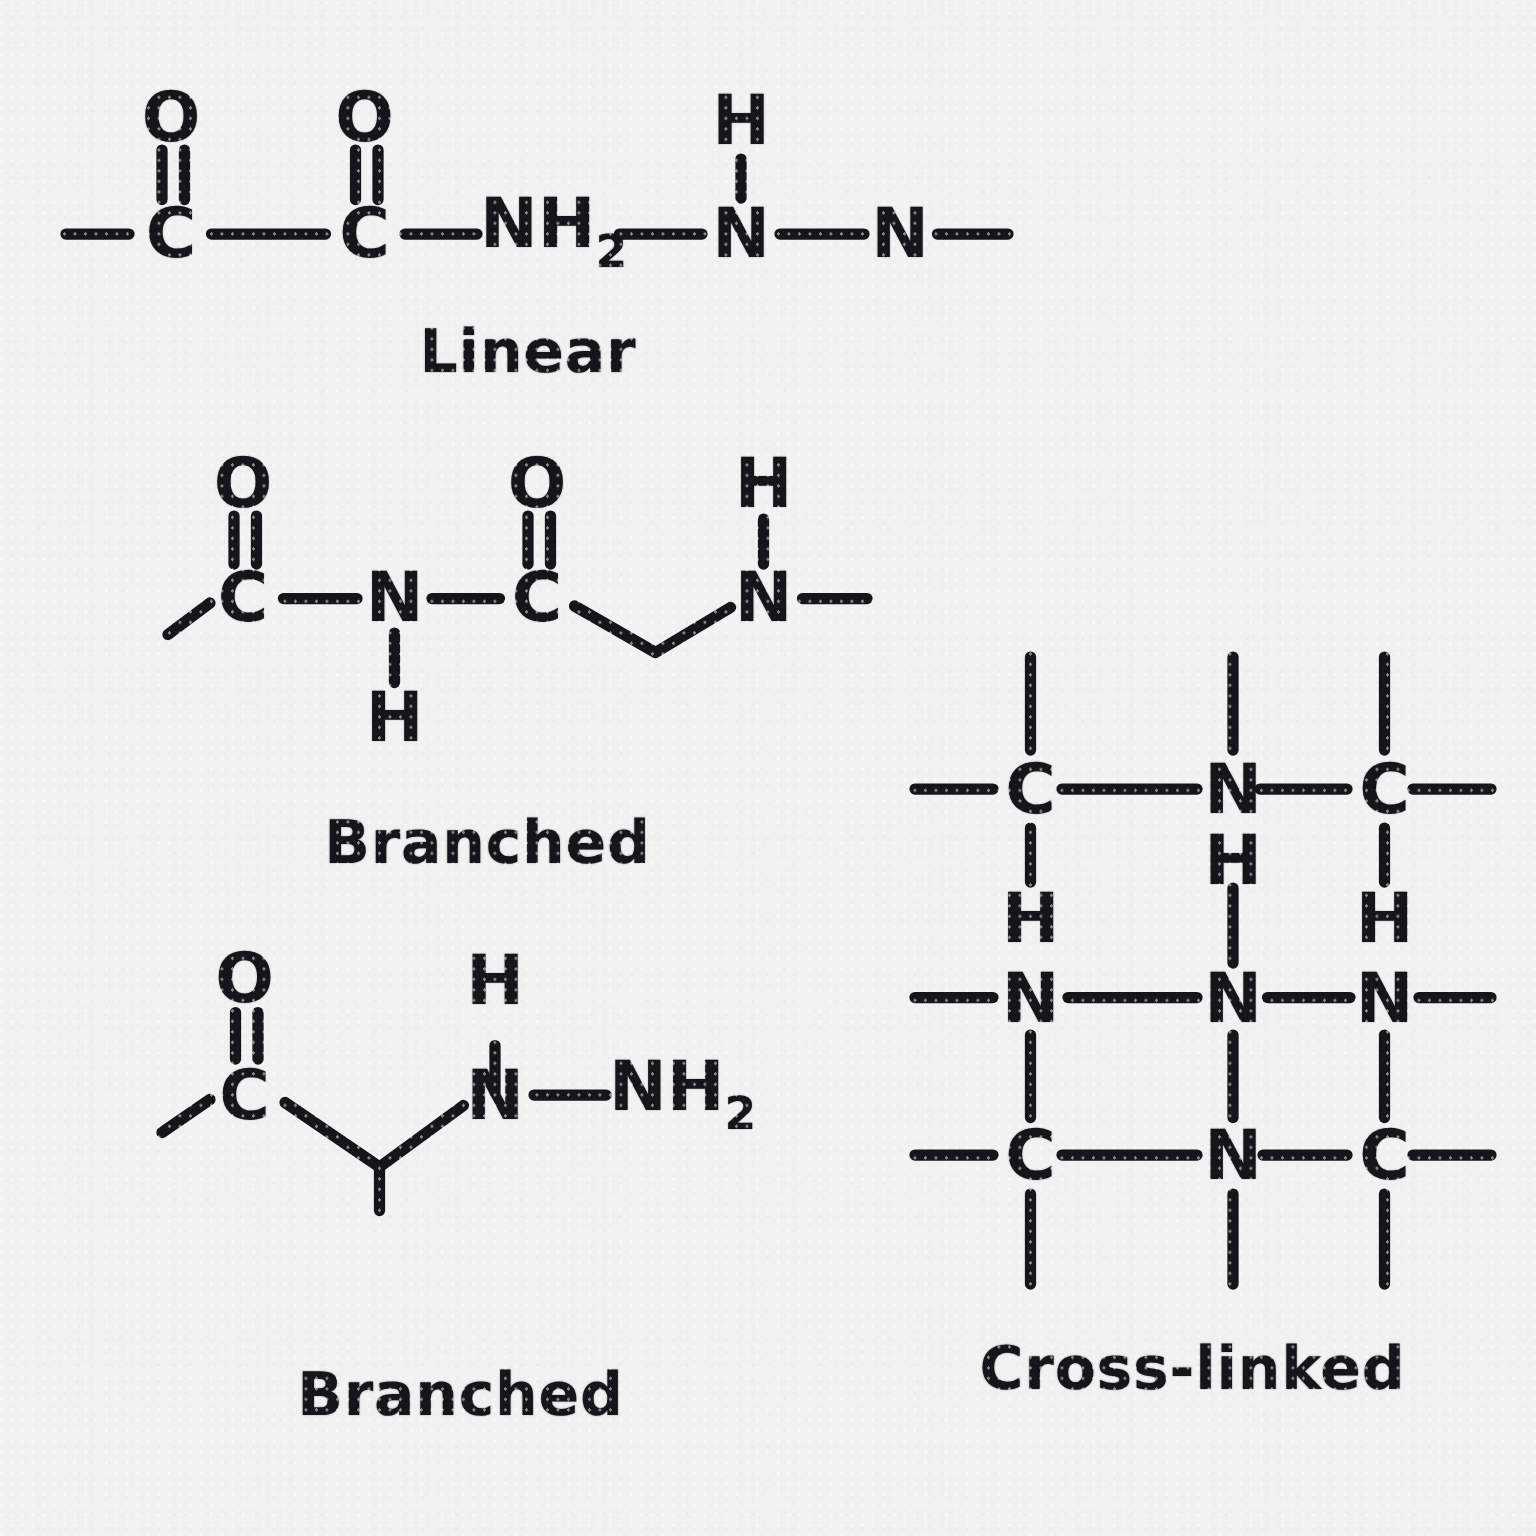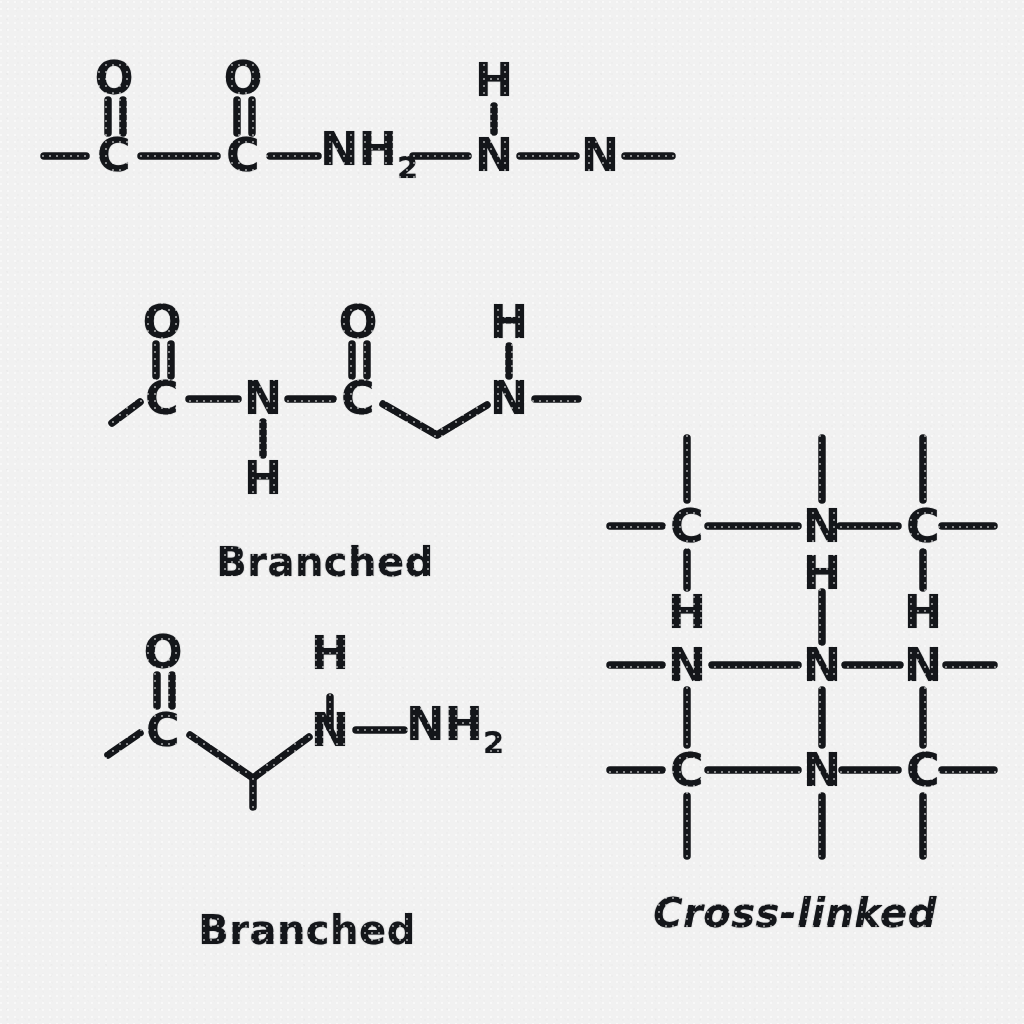--- a/index.html
+++ b/index.html
@@ -106,20 +106,21 @@
     <span>C</span></div>
   <div class="atom" style="left:369px; top:155px;">
     <span>NH</span><sub>2</sub></div>
   <div class="atom" style="left:494px; top:80px;">
     <span>H</span></div>
   <div class="atom" style="left:494px; top:155px;">
     <span>N</span></div>
   <div class="atom" style="left:600px; top:155px;">
     <span>N</span></div>
 
+  <div class="label" style="left:352px; top:235px;">Linear</div>
 
   <svg class="struct" style="left:0; top:280px; width:620px; height:240px;" viewBox="0 0 620 240">
 
     <line x1="112" y1="143" x2="140" y2="122"></line>
 
     <line x1="156" y1="64" x2="156" y2="96"></line>
     <line x1="171" y1="64" x2="171" y2="96"></line>
 
     <line x1="189" y1="119" x2="238" y2="119"></line>
 
@@ -242,16 +243,16 @@
   <div class="atom" style="left:923px; top:665px;">
     <span>N</span></div>
 
   <div class="atom" style="left:687px; top:770px;">
     <span>C</span></div>
   <div class="atom" style="left:822px; top:770px;">
     <span>N</span></div>
   <div class="atom" style="left:923px; top:770px;">
     <span>C</span></div>
 
-  <div class="label" style="left:795px; top:913px;font-style:italic;">Cross-linked</div>
+  <div class="label" style="left:795px; top:913px;">Cross-linked</div>
 
   <div id="grain"></div>
 </div>
 
 </body></html>

